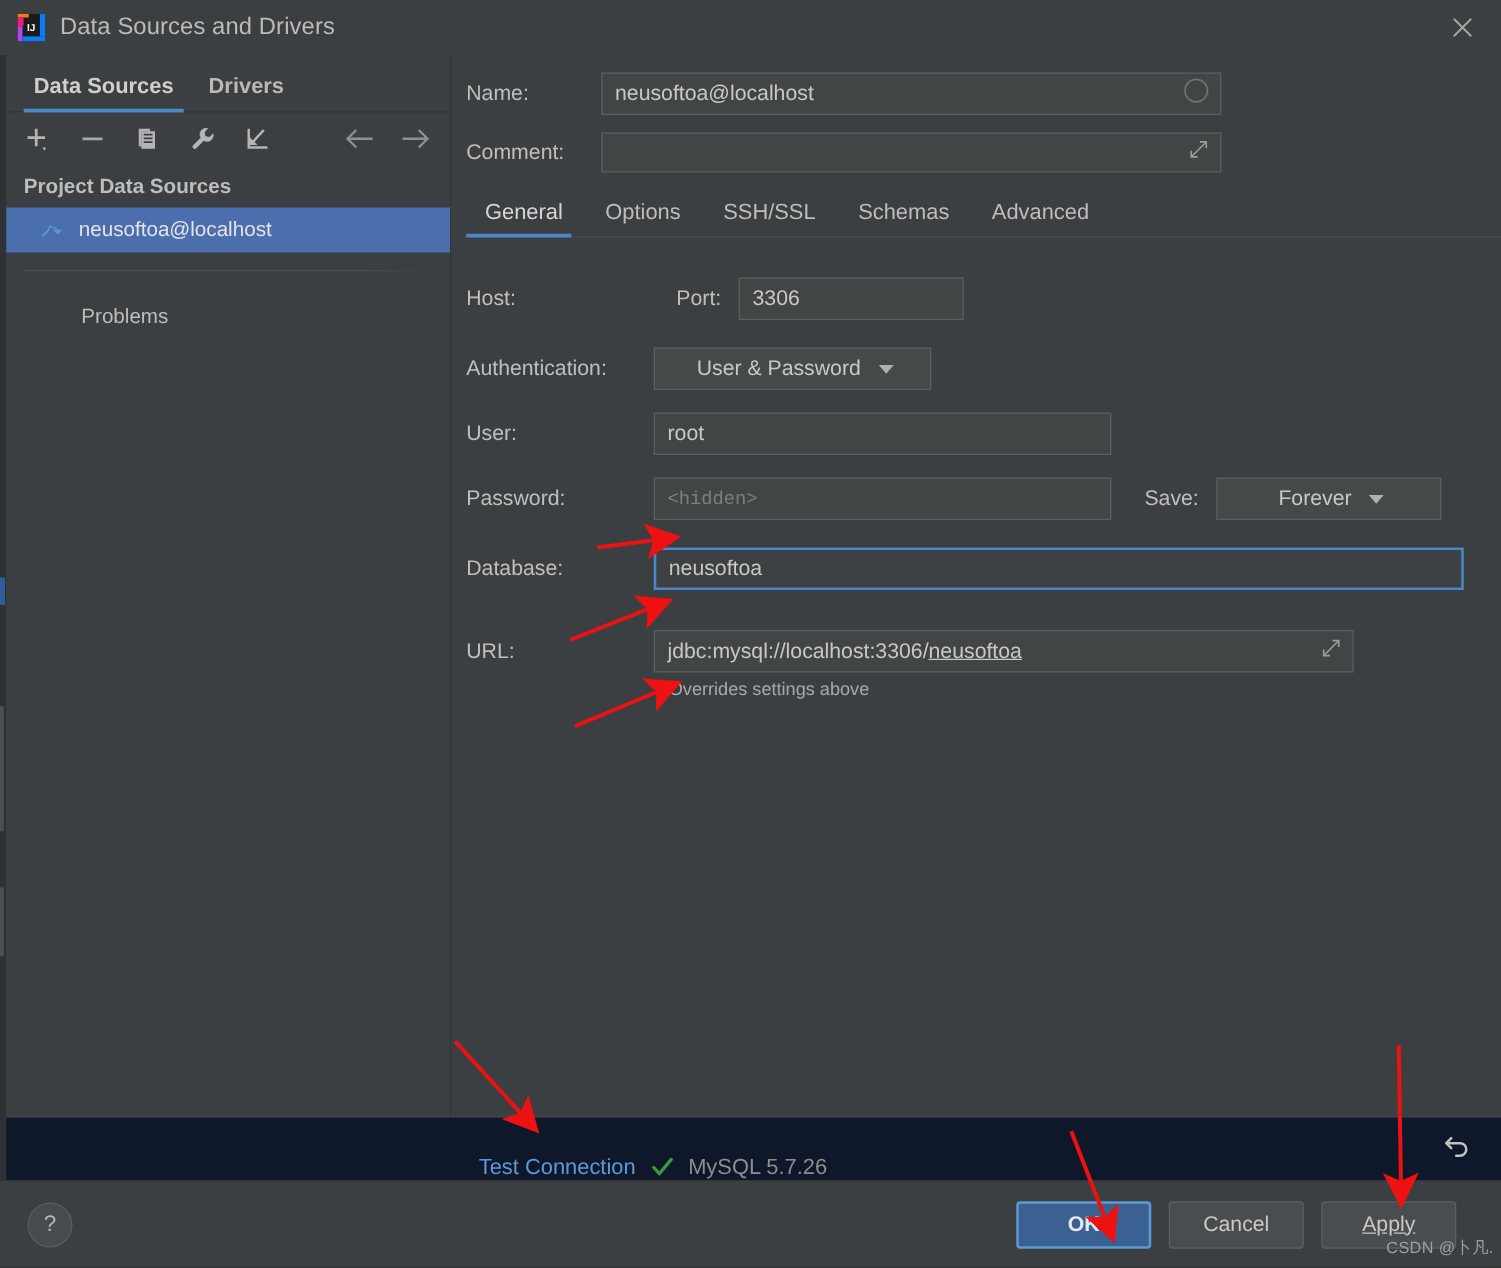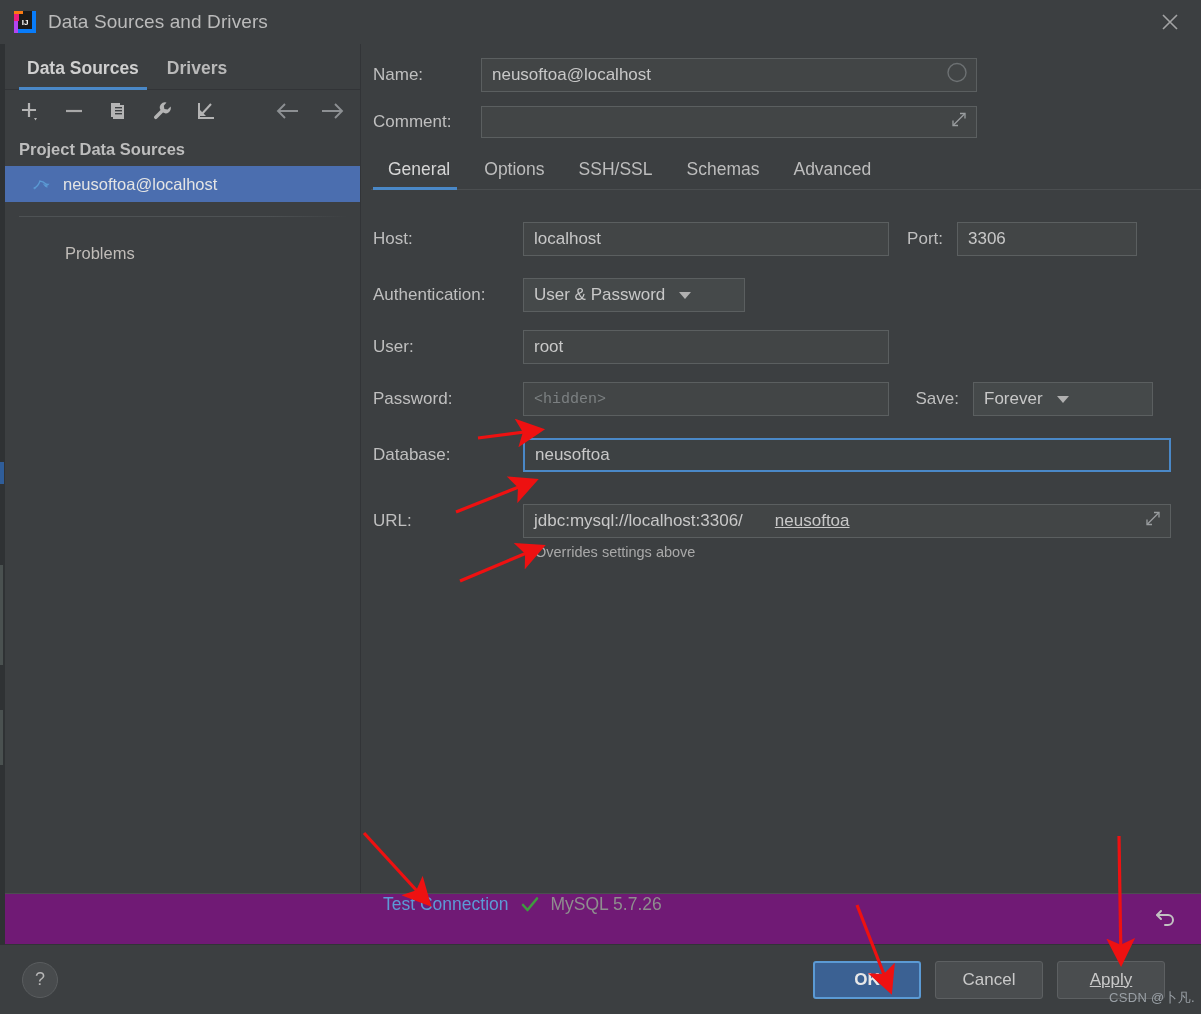--- a/index.html
+++ b/index.html
@@ -156,40 +156,40 @@
     color:#b3b3b3; font-size:16.5px;
     margin: 22px 0 0 12px;
   }
   .link { color:#5c9ad6; cursor:pointer; }
 
   .dd {
     background:#45494a; border:1px solid #5b5f60;
     color:#c8c8c8; font-size:17px;
     display:flex; align-items:center;
     padding-left:10px; padding-right:6px;
-    justify-content: flex-start; cursor:pointer;
+    justify-content: center; cursor:pointer;
   }
   .caret {
     width:0;height:0;border-left:6px solid transparent;
     border-right:6px solid transparent;border-top:7px solid #b0b0b0;
     margin-left:14px;
   }
   .hint {
     color:#a9a9a9; font-size:14.5px;
   }
   .expand-ic { position:absolute; right:8px; top:50%; transform:translateY(-50%); }
 
   
   .statusbar {
     position:absolute; left:5px; top:893px;
     width:1196px; height:52px;
-    background:#701a75;
+    background:#0f172a;
     border-top:1px solid #4b4e50;
     border-bottom:1px solid #323437;
-    display:flex; align-items:flex-start;
+    display:flex; align-items:flex-end;
   }
   .sb-inner { display:flex; align-items:center; gap:11px; margin-left:378px; }
   .sb-link { color:#5c9ad6; font-size:17.5px; cursor:pointer; }
   .sb-ver { color:#8e8e8e; font-size:17.5px; }
   .sb-revert { position:absolute; right:22px; top:50%; transform:translateY(-50%); cursor:pointer; }
 
   
   .bottombar {
     position:absolute; left:0; top:945px;
     width:1201px; height:69px;
@@ -370,23 +370,20 @@
           <div class="tab-g active">General</div>
           <div class="tab-g">Options</div>
           <div class="tab-g">SSH/SSL</div>
           <div class="tab-g">Schemas</div>
           <div class="tab-g">Advanced</div>
         </div>
 
 
         <div class="row" style="margin-left:12px;margin-top:32px;">
           <div class="lbl" style="width:150px;">Host:</div>
-          <div class="fld readonly" style="width:366px;height:34px;">
-            <span>localhost</span>
-          </div>
           <div class="lbl" style="width:68px;text-align:right;padding-right:14px;">Port:</div>
           <div class="fld readonly" style="width:180px;height:34px;">
             <span>3306</span>
           </div>
         </div>
 
         <div class="row" style="margin-left:12px;margin-top:22px;">
           <div class="lbl" style="width:150px;">Authentication:</div>
           <div class="dd" style="width:222px;height:34px;">
             <span>User &amp; Password</span>
@@ -415,21 +412,21 @@
 
         <div class="row" style="margin-left:12px;margin-top:22px;">
           <div class="lbl" style="width:150px;">Database:</div>
           <div class="fld focused" style="width:648px;height:34px;">
             <span>neusoftoa</span>
           </div>
         </div>
 
         <div class="row" style="margin-left:12px;margin-top:32px;margin-bottom:0;">
           <div class="lbl" style="width:150px;">URL:</div>
-          <div class="fld readonly" style="width:648px;height:34px;gap:32px;">
+          <div class="fld readonly" style="width:560px;height:34px;">
             <span>jdbc:mysql://localhost:3306/</span>
               <span class="u" style="color:#c8c8c8;text-decoration:underline;">neusoftoa</span>
             <span class="expand-ic">
               <svg width="18" height="18" viewBox="0 0 18 18">
                 <path d="M10 3 h5 v5" stroke="#9a9ea0" stroke-width="1.3" fill="none"></path>
                 <path d="M8 15 h-5 v-5" stroke="#9a9ea0" stroke-width="1.3" fill="none"></path>
                 <path d="M14.5 3.5 L3.5 14.5" stroke="#9a9ea0" stroke-width="1.3" fill="none"></path>
               </svg>
             </span>
           </div>

